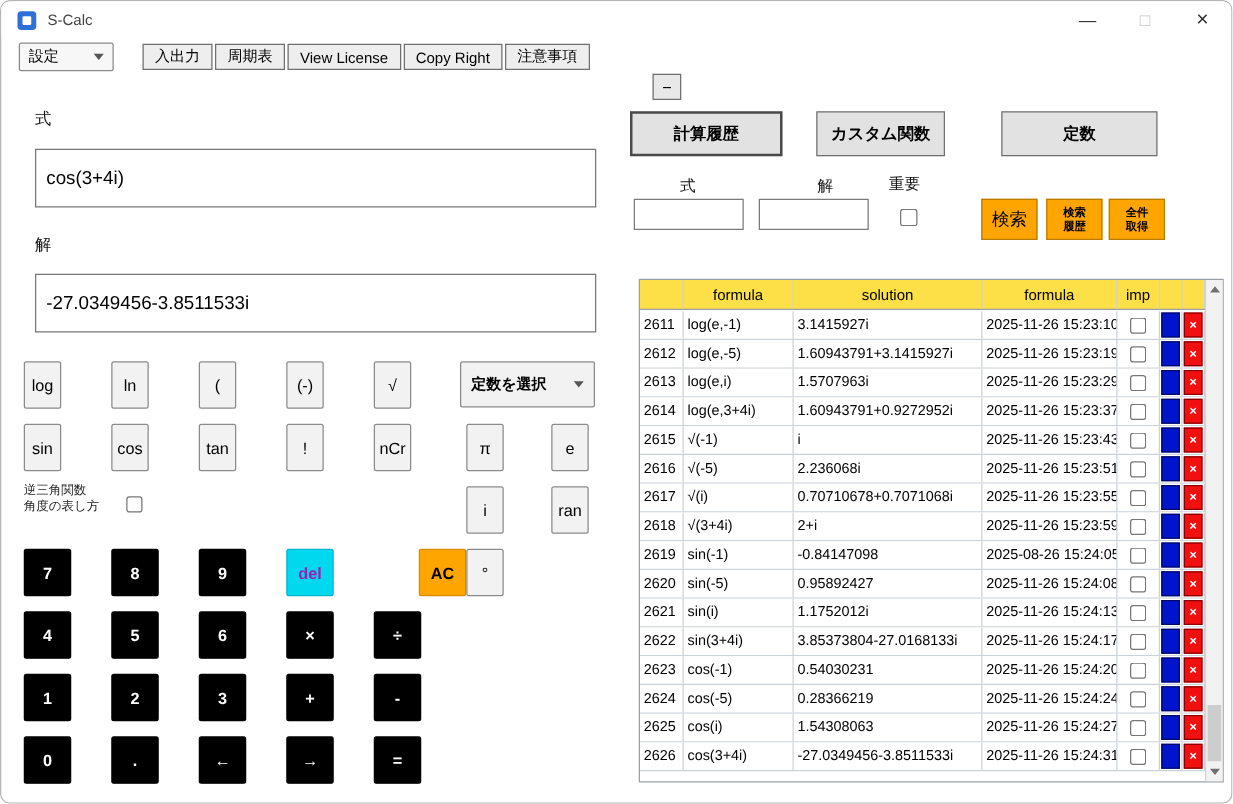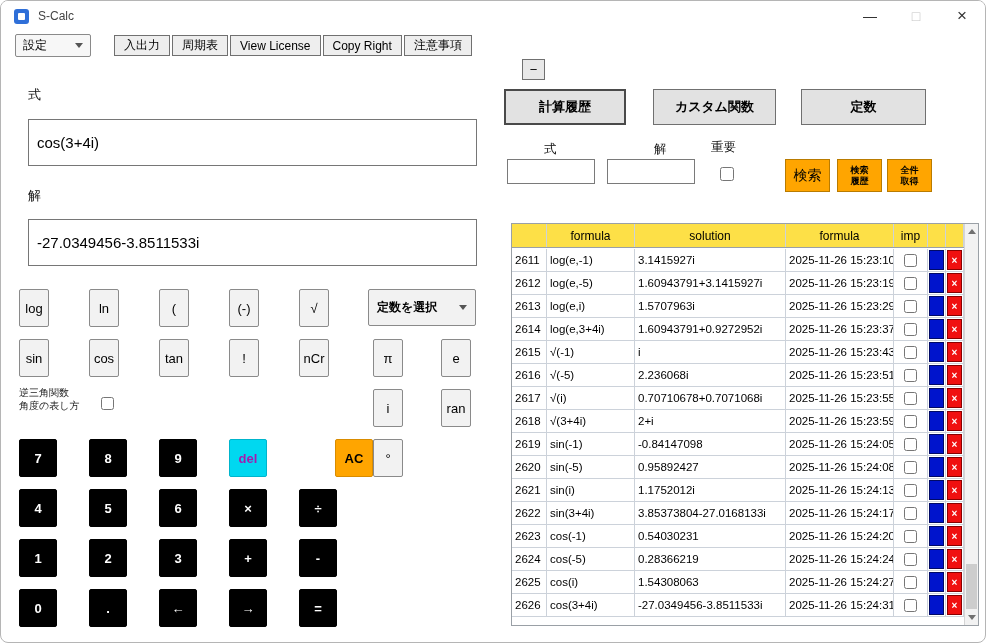--- a/index.html
+++ b/index.html
@@ -155,21 +155,21 @@
       <button class="kbtn dark" style="left: 18px; top: 588px;">0</button>
       <button class="kbtn dark" style="left: 88px; top: 588px;">.</button>
       <button class="kbtn dark" style="left: 158px; top: 588px;">←</button>
       <button class="kbtn dark" style="left: 228px; top: 588px;">→</button>
       <button class="kbtn dark" style="left: 298px; top: 588px;">=</button>
     </div>
 
   <button class="collapse">−</button>
   <div id="tabs">
       <button class="tabbtn active" style="left: 503px; width: 122px;">計算履歴</button>
-      <button class="tabbtn" style="left: 652px; width: 123px;">カスタム関数</button>
+      <button class="tabbtn" style="left: 652px; width: 103px;">カスタム関数</button>
       <button class="tabbtn" style="left: 800px; width: 125px;">定数</button>
     </div>
 
   <div class="slbl" style="left:543px;top:140px;">式</div>
   <div class="slbl" style="left:653px;top:140px;">解</div>
   <div class="slbl" style="left:710px;top:138px;">重要</div>
   <input class="sbox" style="left: 506px; top: 158px;" value="">
   <input class="sbox" style="left: 606px; top: 158px;" value="">
   <input type="checkbox" class="cb" style="left: 719px; top: 166px; width: 14px; height: 14px;">
 
@@ -311,21 +311,21 @@
             <div class="bluebtn"></div>
           </div>
           <div class="gcell c6">
             <div class="redbtn">×</div>
           </div>
         </div>
         <div class="grow">
           <div class="gcell c0">2619</div>
           <div class="gcell c1">sin(-1)</div>
           <div class="gcell c2">-0.84147098</div>
-          <div class="gcell c3">2025-11-26 15:24:05</div>
+          <div class="gcell c3">2025-08-26 15:24:05</div>
           <div class="gcell c4">
             <input class="impcb" type="checkbox" style="">
           </div>
           <div class="gcell c5">
             <div class="bluebtn"></div>
           </div>
           <div class="gcell c6">
             <div class="redbtn">×</div>
           </div>
         </div>

